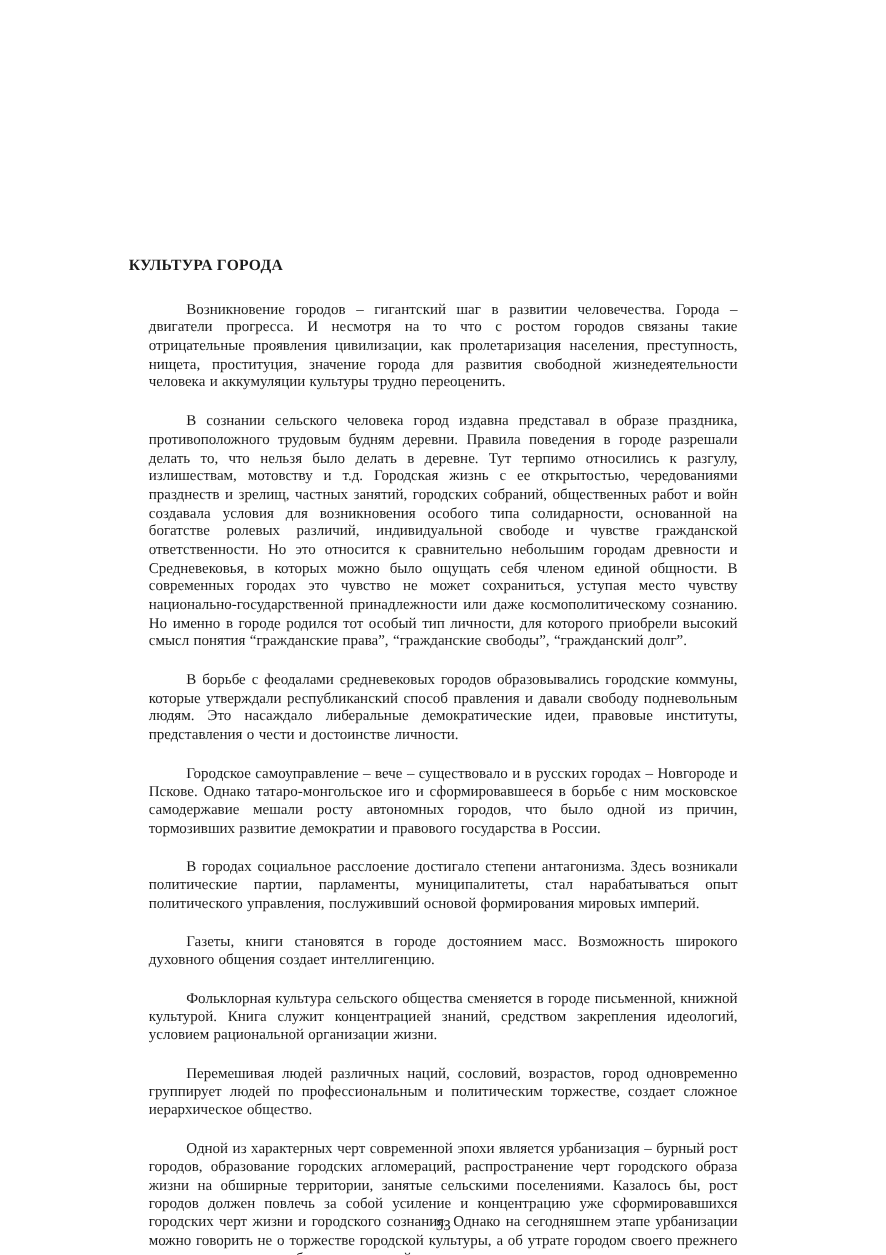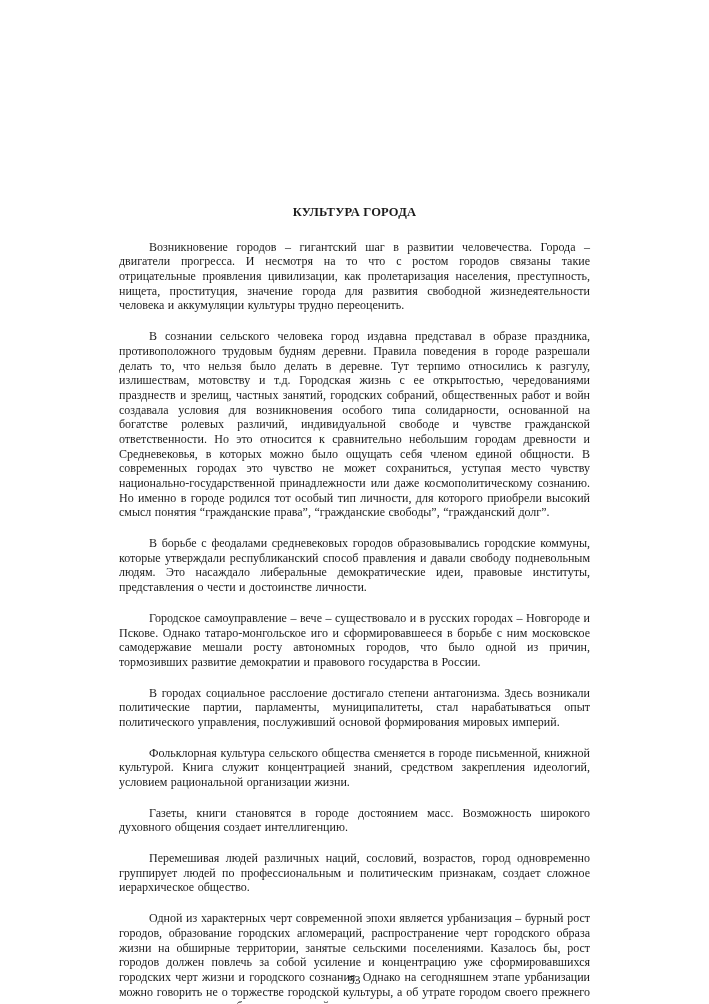--- a/index.html
+++ b/index.html
@@ -20,21 +20,20 @@
     position: absolute;
     left: 103px;
     top: 205px;
     width: 503px;
     font-size: 12px;
     line-height: 14.68px;
   }
   .doc-title {
     font-size: 12.5px;
     font-weight: bold;
-    text-align: center;
     letter-spacing: 0.2px;
     margin: 0 0 20px 0;
   }
   .content p {
     margin: 16px;
     text-indent: 30px;
     text-align: justify;
     word-spacing: 0.5px;
   }
   .page-number {
@@ -50,19 +49,19 @@
 <body>
 
 <div class="sheet">
   <div class="content">
     <div class="doc-title">КУЛЬТУРА ГОРОДА</div>
     <p>Возникновение городов – гигантский шаг в развитии человечества. Города – двигатели прогресса. И несмотря на то что с ростом городов связаны такие отрицательные проявления цивилизации, как пролетаризация населения, преступность, нищета, проституция, значение города для развития свободной жизнедеятельности человека и аккумуляции культуры трудно переоценить.</p>
     <p>В сознании сельского человека город издавна представал в образе праздника, противоположного трудовым будням деревни. Правила поведения в городе разрешали делать то, что нельзя было делать в деревне. Тут терпимо относились к разгулу, излишествам, мотовству и т.д. Городская жизнь с ее открытостью, чередованиями празднеств и зрелищ, частных занятий, городских собраний, общественных работ и войн создавала условия для возникновения особого типа солидарности, основанной на богатстве ролевых различий, индивидуальной свободе и чувстве гражданской ответственности. Но это относится к сравнительно небольшим городам древности и Средневековья, в которых можно было ощущать себя членом единой общности. В современных городах это чувство не может сохраниться, уступая место чувству национально-государственной принадлежности или даже космополитическому сознанию. Но именно в городе родился тот особый тип личности, для которого приобрели высокий смысл понятия “гражданские права”, “гражданские свободы”, “гражданский долг”.</p>
     <p>В борьбе с феодалами средневековых городов образовывались городские коммуны, которые утверждали республиканский способ правления и давали свободу подневольным людям. Это насаждало либеральные демократические идеи, правовые институты, представления о чести и достоинстве личности.</p>
     <p>Городское самоуправление – вече – существовало и в русских городах – Новгороде и Пскове. Однако татаро-монгольское иго и сформировавшееся в борьбе с ним московское самодержавие мешали росту автономных городов, что было одной из причин, тормозивших развитие демократии и правового государства в России.</p>
     <p>В городах социальное расслоение достигало степени антагонизма. Здесь возникали политические партии, парламенты, муниципалитеты, стал нарабатываться опыт политического управления, послуживший основой формирования мировых империй.</p>
+    <p>Газеты, книги становятся в городе достоянием масс. Возможность широкого духовного общения создает интеллигенцию.</p>
     <p>Фольклорная культура сельского общества сменяется в городе письменной, книжной культурой. Книга служит концентрацией знаний, средством закрепления идеологий, условием рациональной организации жизни.</p>
-    <p>Газеты, книги становятся в городе достоянием масс. Возможность широкого духовного общения создает интеллигенцию.</p>
-    <p>Перемешивая людей различных наций, сословий, возрастов, город одновременно группирует людей по профессиональным и политическим признакам, создает сложное иерархическое общество.</p>
+    <p>Перемешивая людей различных наций, сословий, возрастов, город одновременно группирует людей по профессиональным и политическим торжестве, создает сложное иерархическое общество.</p>
     <p>Одной из характерных черт современной эпохи является урбанизация – бурный рост городов, образование городских агломераций, распространение черт городского образа жизни на обширные территории, занятые сельскими поселениями. Казалось бы, рост городов должен повлечь за собой усиление и концентрацию уже сформировавшихся городских черт жизни и городского сознания. Однако на сегодняшнем этапе урбанизации можно говорить не о торжестве городской культуры, а об утрате городом своего прежнего духовно-культурного облика, о массовой культуре, о нивелировке личности.</p>
   </div>
   <div class="page-number">53</div>
 </div>
 
 </body></html>

